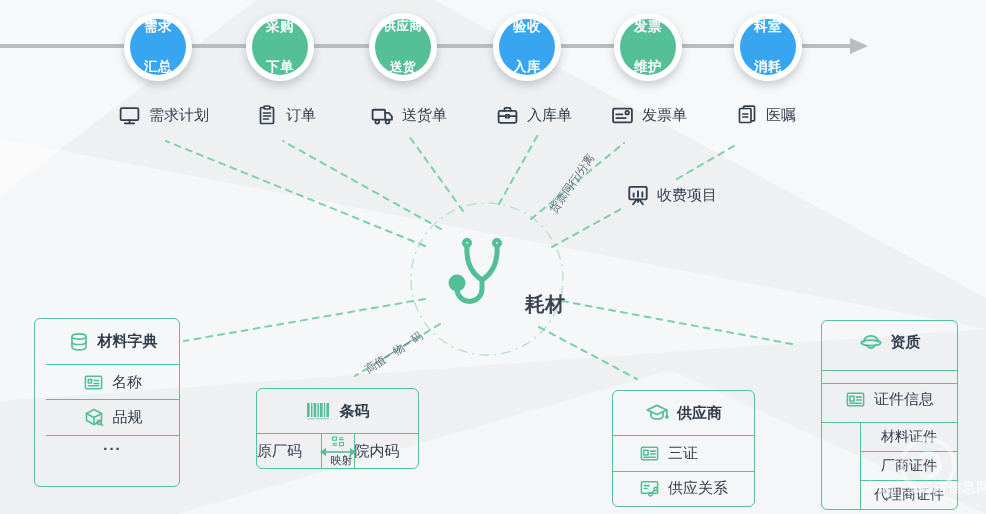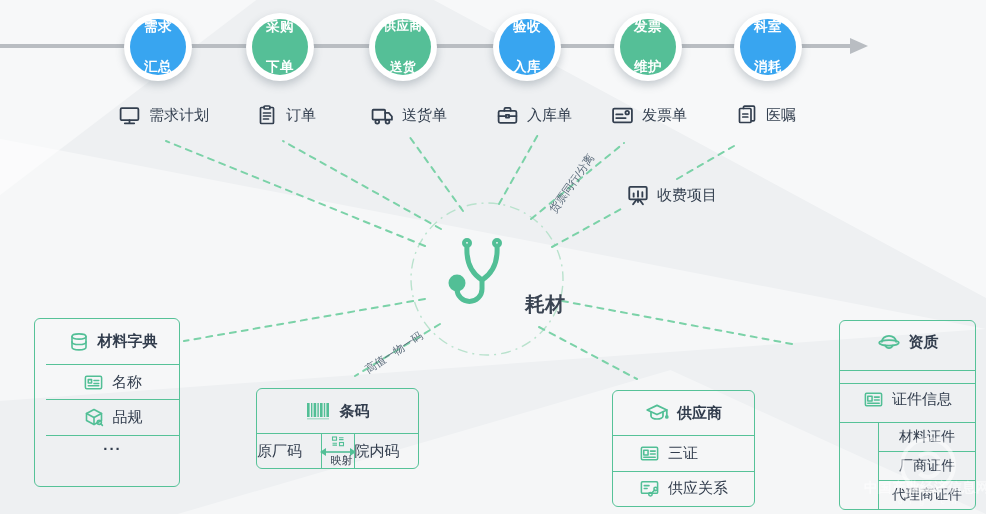--- a/index.html
+++ b/index.html
@@ -324,21 +324,21 @@
             <path d="M5.5 8h5M5.5 11h3"></path>
             <path d="M12.8 16.2l3.8-3.8"></path>
             <circle cx="12" cy="17" r="1.8"></circle>
             <circle cx="17.4" cy="11.6" r="1.8"></circle>
           </svg>
       </span>
         <span class="lbl">供应关系</span>
     </div>
   </div>
 
-  <div class="ebox" style="left:839px;top:320px;width:135px;height:188px;gap:7px;">
+  <div class="ebox" style="left:821px;top:320px;width:135px;height:188px;gap:7px;">
     <div class="erow ehead" style="height:42px">
       <span class="icon i-green">
         <svg width="24" height="24" viewBox="0 0 22 22" fill="none" stroke="currentColor" stroke-width="1.6" stroke-linecap="round" stroke-linejoin="round">
             <path d="M4.5 10.8a6.5 5.5 0 0 1 13 0"></path>
             <ellipse cx="11" cy="11.8" rx="9" ry="2.6"></ellipse>
             <path d="M7.5 14.1c.8 1.6 2 2.6 3.5 2.6s2.7-1 3.5-2.6"></path>
           </svg>
       </span>
         <span class="lbl">资质</span>
     </div>

